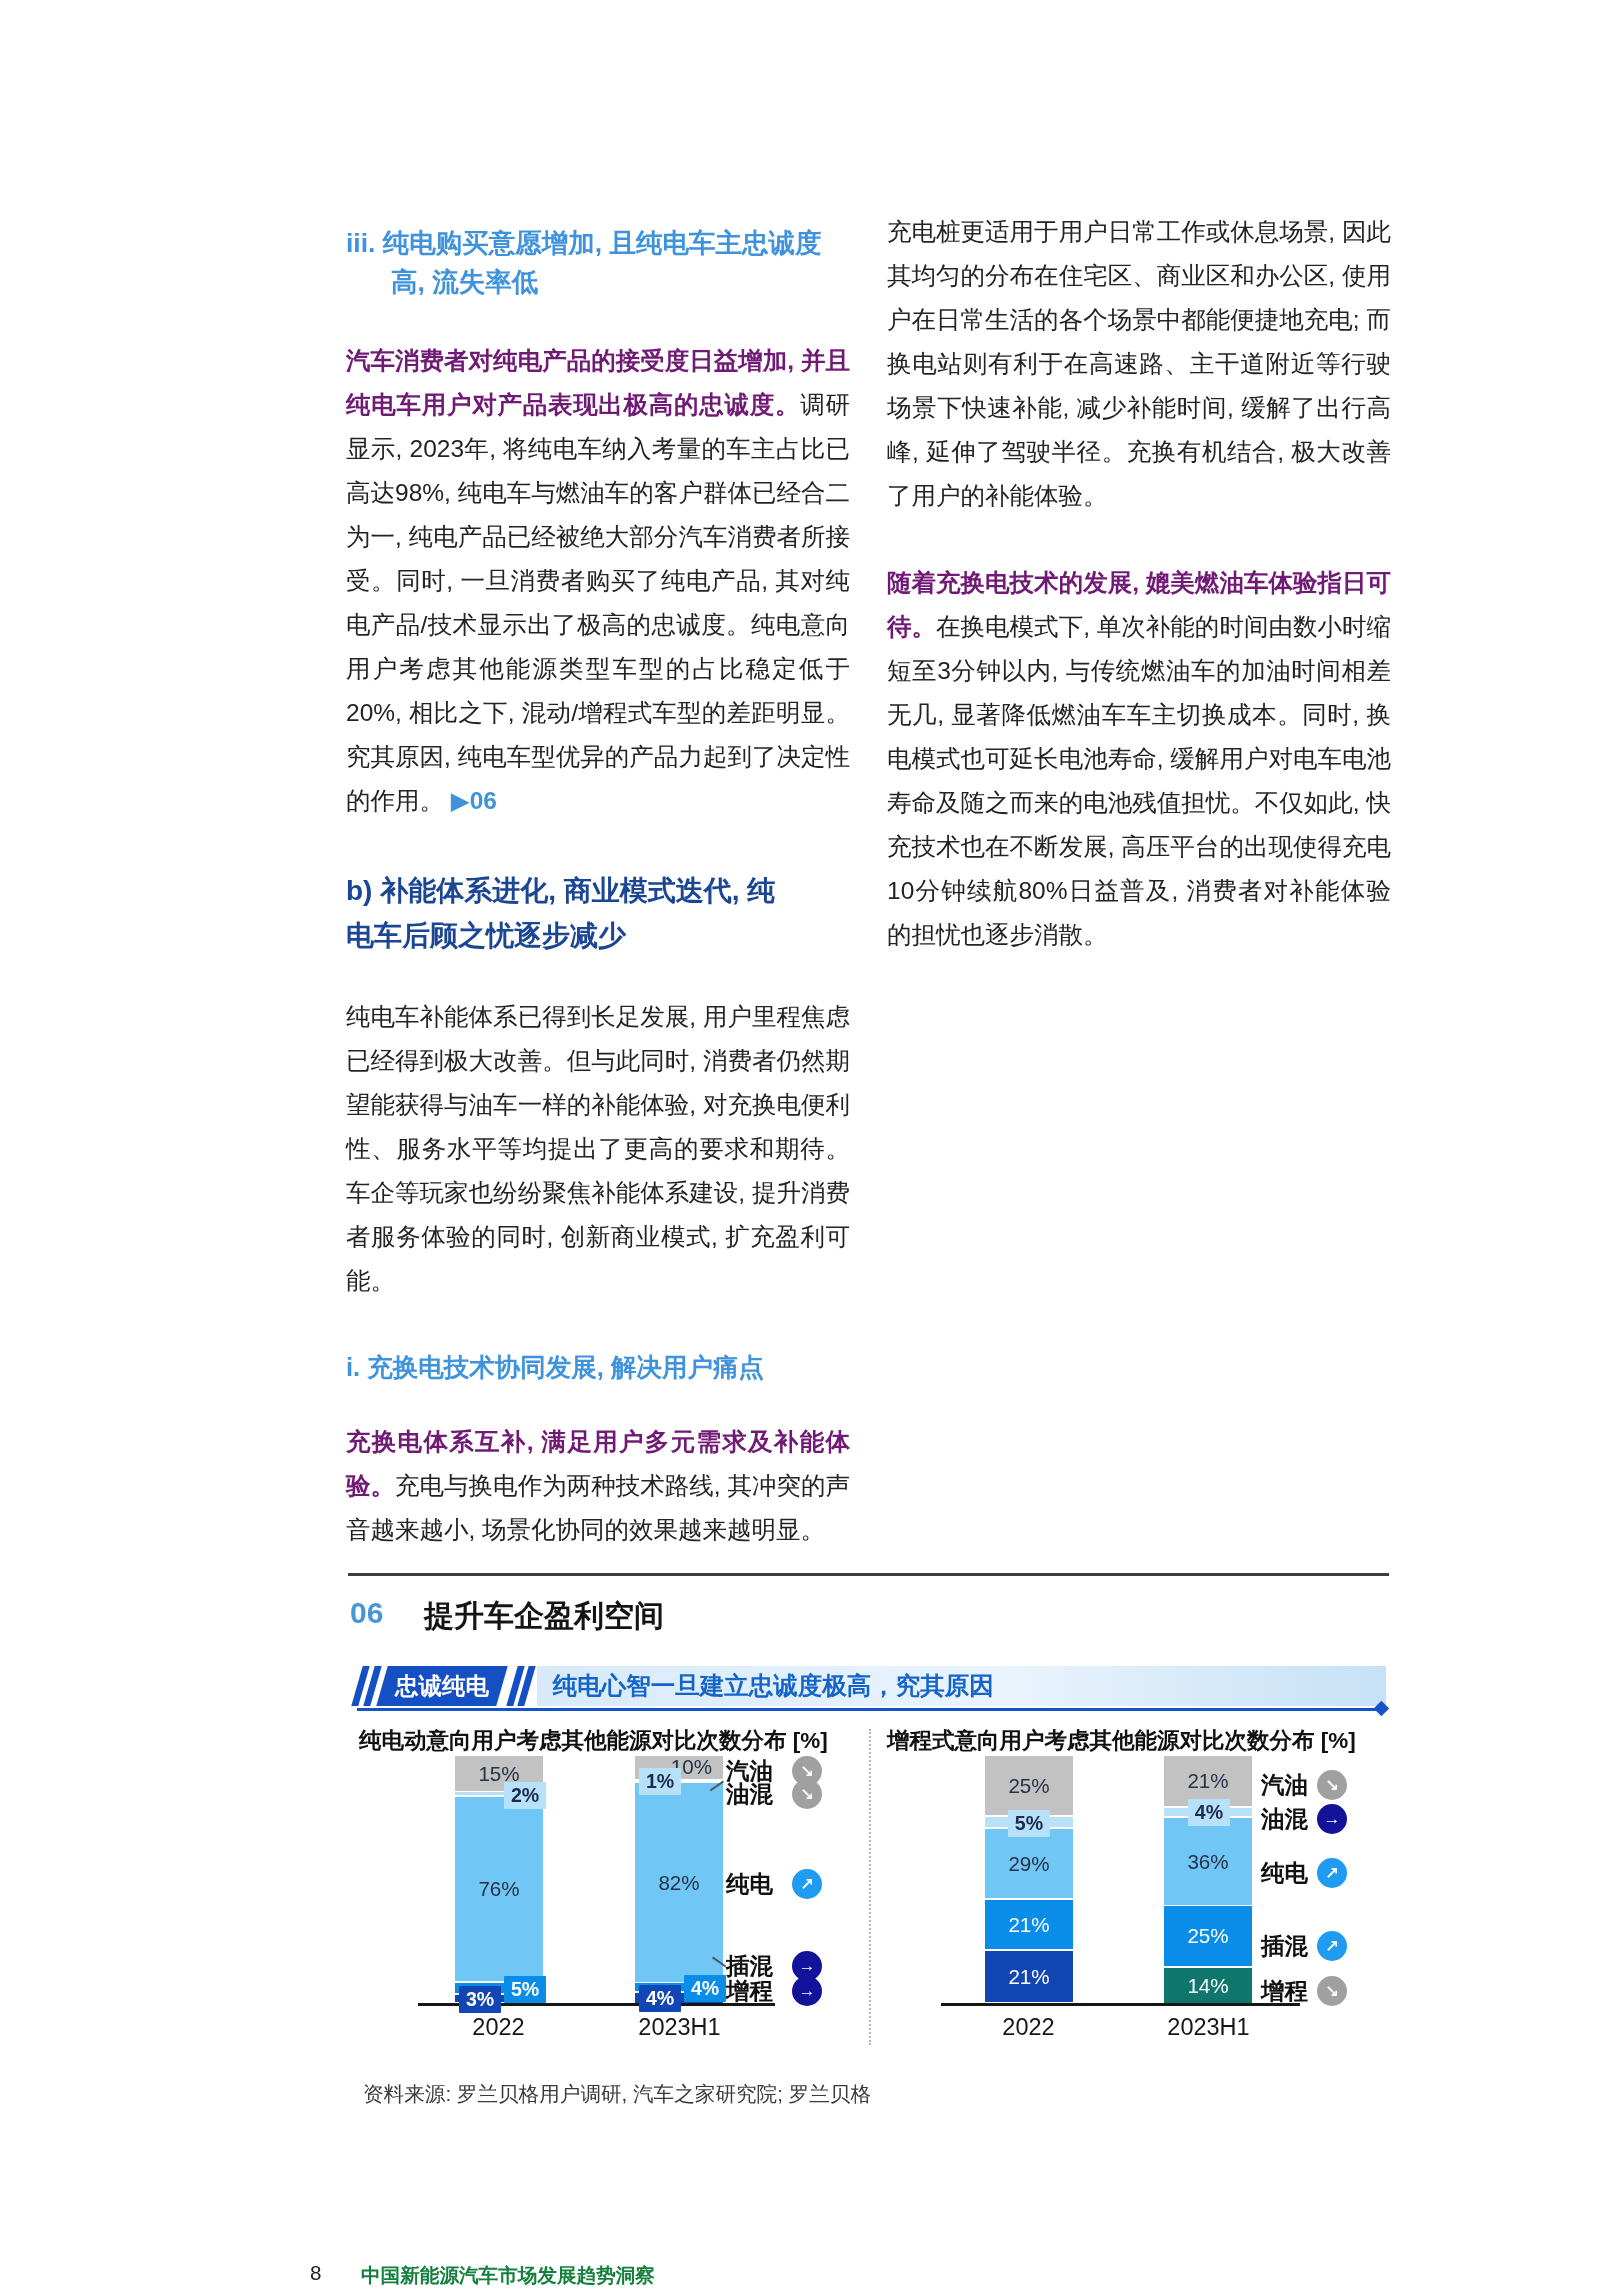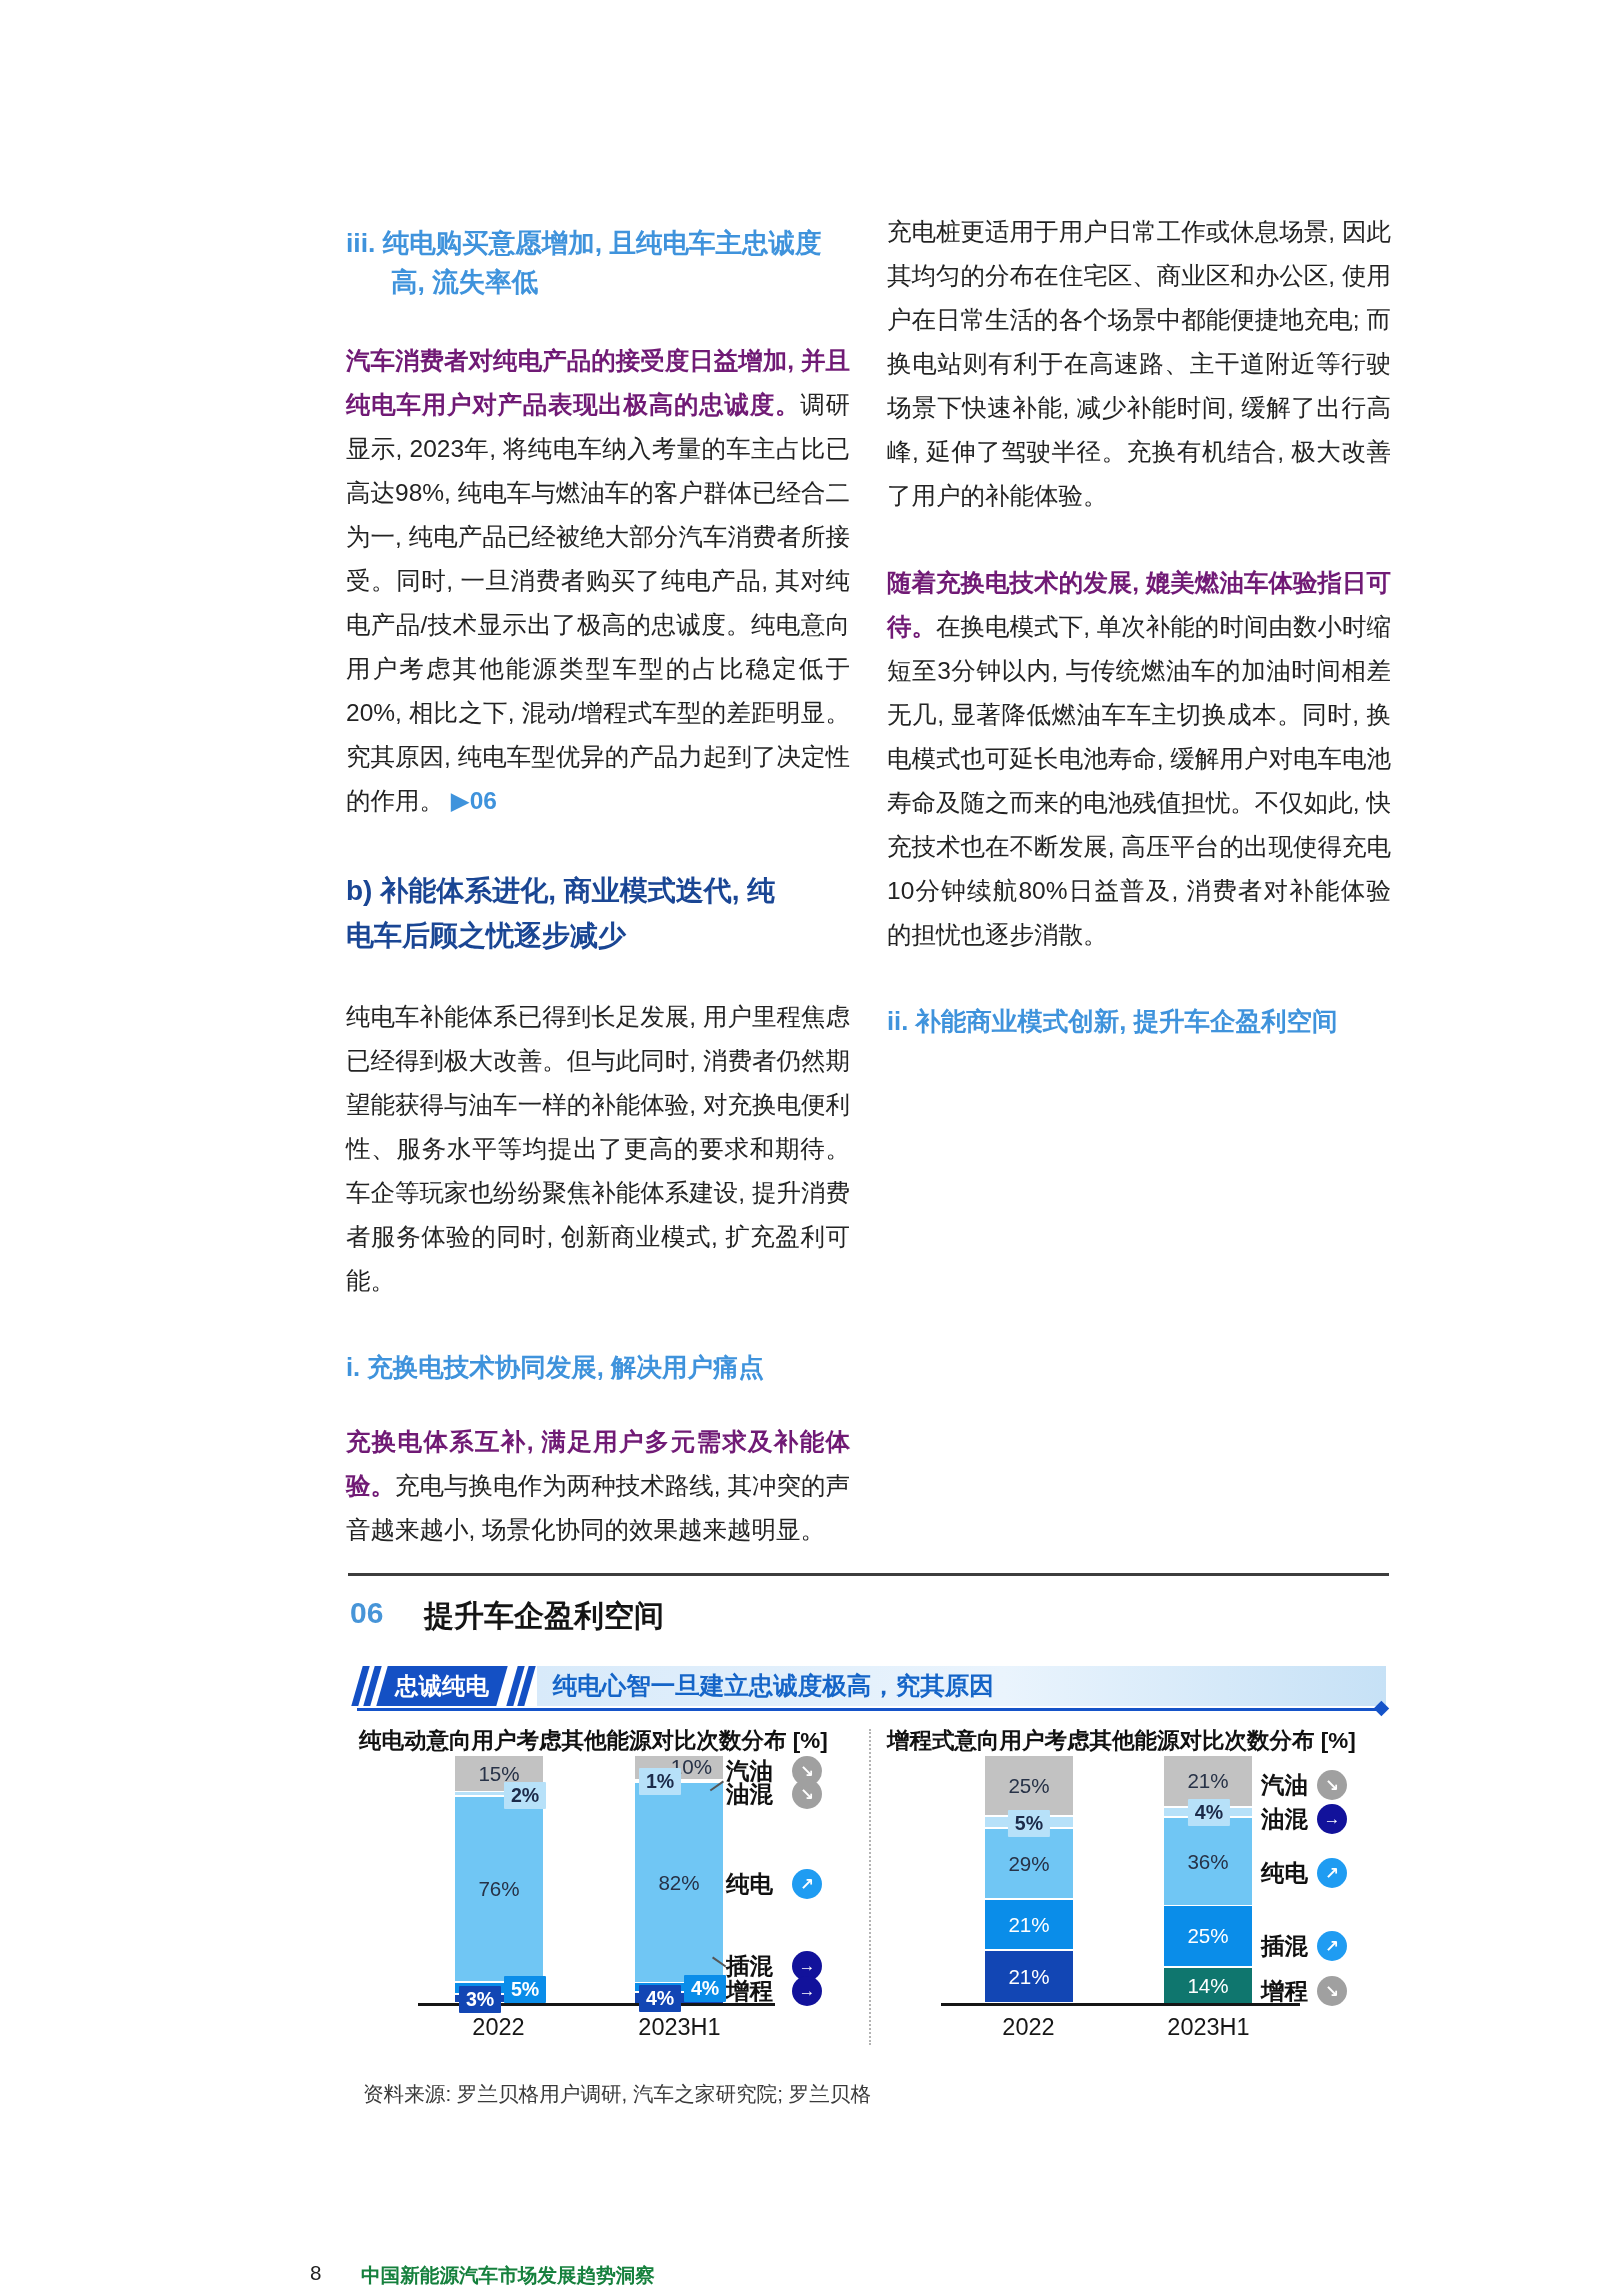--- a/index.html
+++ b/index.html
@@ -61,21 +61,20 @@
     <h2 class="h-b">b) 补能体系进化, 商业模式迭代, 纯
 电车后顾之忧逐步减少</h2>
     <p class="body"><span>纯电车补能体系已得到长足发展, 用户里程焦虑已经得到极大改善。但与此同时, 消费者仍然期望能获得与油车一样的补能体验, 对充换电便利性、服务水平等均提出了更高的要求和期待。车企等玩家也纷纷聚焦补能体系建设, 提升消费者服务体验的同时, 创新商业模式, 扩充盈利可能。</span></p>
     <h4 class="h-light h-sub">i. 充换电技术协同发展, 解决用户痛点</h4>
     <p class="body"><b>充换电体系互补, 满足用户多元需求及补能体验。</b><span>充电与换电作为两种技术路线, 其冲突的声音越来越小, 场景化协同的效果越来越明显。</span></p>
   </section>
 
   <section class="col col-right">
     <p class="body"><span>充电桩更适用于用户日常工作或休息场景, 因此其均匀的分布在住宅区、商业区和办公区, 使用户在日常生活的各个场景中都能便捷地充电; 而换电站则有利于在高速路、主干道附近等行驶场景下快速补能, 减少补能时间, 缓解了出行高峰, 延伸了驾驶半径。充换有机结合, 极大改善了用户的补能体验。</span></p>
     <p class="body"><b>随着充换电技术的发展, 媲美燃油车体验指日可待。</b><span>在换电模式下, 单次补能的时间由数小时缩短至3分钟以内, 与传统燃油车的加油时间相差无几, 显著降低燃油车车主切换成本。同时, 换电模式也可延长电池寿命, 缓解用户对电车电池寿命及随之而来的电池残值担忧。不仅如此, 快充技术也在不断发展, 高压平台的出现使得充电10分钟续航80%日益普及, 消费者对补能体验的担忧也逐步消散。</span></p>
-    <h4 class="h-light h-sub">ii. 补能商业模式创新, 提升车企盈利空间</h4>
   </section>
 
   <div>
     <div class="abs rule-top"></div>
     <div class="abs fig-num">06</div>
     <div class="abs fig-title">提升车企盈利空间</div>
 
     <div class="abs banner-stripe" style="left:357px"></div>
     <div class="abs banner-stripe" style="left:369px"></div>
     <div class="abs banner-box">

